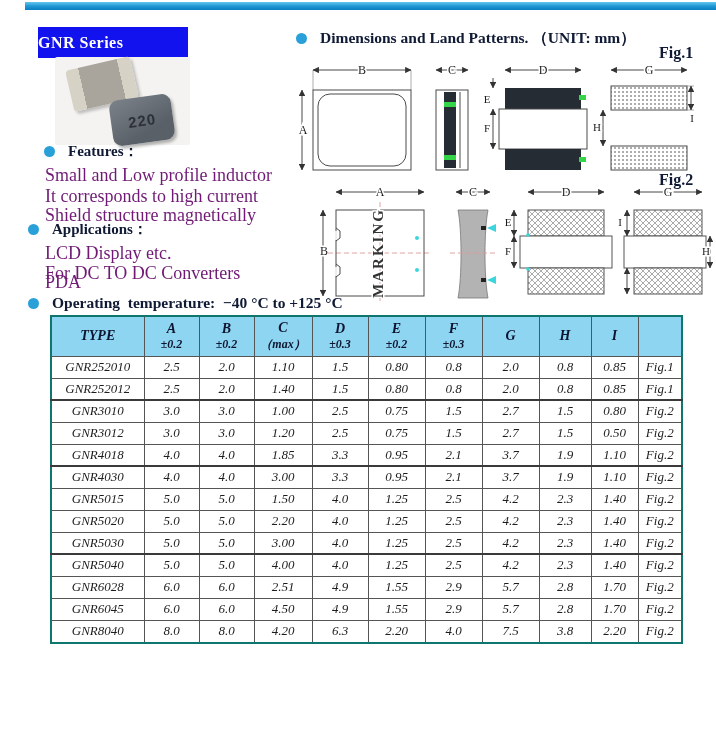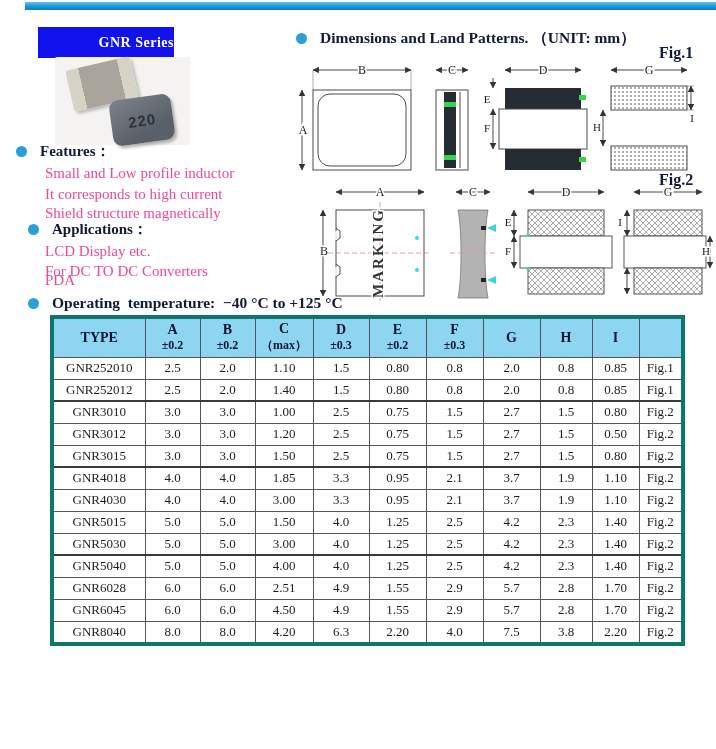--- a/index.html
+++ b/index.html
@@ -3,62 +3,62 @@
 <meta charset="utf-8">
 <style>
   * { margin:0; padding:0; box-sizing:border-box; }
   html,body { background:#fff; }
   body { width:716px; height:749px; font-family:"Liberation Serif", serif; color:#222; }
   .page { position:relative; width:716px; height:749px; background:#fff; overflow:hidden; }
 
   .top-bar { position:absolute; left:25px; top:2px; width:691px; height:8px;
     background:linear-gradient(180deg,#62c6ee 0%,#1d95d2 55%,#0b7ec2 100%); }
 
-  .series-box { position:absolute; left:38px; top:27px; width:136px; height:31px;
-    background:#1212ee; color:#fff; font-weight:bold; font-size:14px;
-    display:flex; align-items:center; justify-content:flex-end; letter-spacing:.5px; }
+  .series-box { position:absolute; left:38px; top:27px; width:150px; height:31px;
+    background:#1212ee; color:#fff; font-weight:bold; font-size:16px;
+    display:flex; align-items:center; justify-content:flex-start; letter-spacing:.5px; }
 
   .photo { position:absolute; left:55px; top:57px; width:135px; height:88px; background:#f4f3f1; border-radius:2px; }
   .ind1 { position:absolute; left:14px; top:6px; width:66px; height:42px; transform:rotate(-13deg);
     border-radius:4px; box-shadow:2px 3px 3px rgba(0,0,0,.22);
     background:linear-gradient(90deg,#d6d2c6 0 20%,#a9a59d 20% 80%,#d6d2c6 80%); }
   .ind2 { position:absolute; left:56px; top:40px; width:62px; height:46px; transform:rotate(-8deg);
     border-radius:9px; background:linear-gradient(155deg,#7b828a 0%,#596067 70%);
     box-shadow:2px 3px 3px rgba(0,0,0,.28);
     display:flex; align-items:center; justify-content:center; }
   .ind2 span { font-family:"Liberation Sans", sans-serif; font-weight:bold; font-size:15px;
     color:#2c3137; letter-spacing:1px; }
 
   .bullet { width:11px; height:11px; border-radius:50%; background:#2aa0d8; display:inline-block; flex:0 0 auto; }
   .head-line { position:absolute; display:flex; align-items:center; gap:13px;
     font-weight:bold; color:#101a35; font-size:15px; }
-  .sub-item { position:absolute; left:45px; font-size:15px; color:#ec4899; }
+  .sub-item { position:absolute; left:45px; font-size:18px; color:#701a75; }
 
   .dims-heading { left:296px; top:28px; font-size:15.5px; }
   .fig-label { position:absolute; left:659px; font-weight:bold; font-size:16px; color:#101a35; }
   .fig1-label { top:44px; } .fig2-label { top:171px; }
 
-  .features-head { left:16px; top:142px; }
+  .features-head { left:44px; top:142px; }
   .apps-head { left:28px; top:220px; }
   .optemp { left:28px; top:294px; font-size:15.5px; white-space:pre; }
 
   .figsvg { position:absolute; }
   #fig1-svg { left:297px; top:58px; }
   #fig2-svg { left:316px; top:178px; }
   svg .oln { fill:none; stroke:#4a4a4a; stroke-width:1; }
   svg .dim { stroke:#333; stroke-width:0.9; }
   svg .ext { stroke:#777; stroke-width:0.6; }
   svg .ctr { stroke:#dc9a9a; stroke-width:0.9; stroke-dasharray:5 3; }
   svg text { font-family:"Liberation Serif", serif; font-size:12px; fill:#1c1c1c;
     text-anchor:middle; paint-order:stroke; stroke:#fff; stroke-width:3px; }
   svg text.sm { font-size:11px; }
   svg text.marking { font-size:15px; font-weight:bold; letter-spacing:2px; fill:#333; }
 
   table.spec { position:absolute; left:50px; top:315px; width:631px;
-    border-collapse:collapse; table-layout:fixed; border:4px solid #0f766e; }
+    border-collapse:collapse; table-layout:fixed; border:2px solid #0f766e;font-style:italic; }
   table.spec th, table.spec td { border:1px solid #555; text-align:center; vertical-align:middle; }
   table.spec th { height:40px; background:#8ed5f1; color:#0e1530; font-size:14px; font-weight:bold; }
   table.spec th .hs { font-size:12px; }
   table.spec td { height:22px; font-size:13px; color:#1d1d1d; }
   table.spec tbody tr:nth-child(3) td, table.spec tbody tr:nth-child(6) td,
   table.spec tbody tr:nth-child(10) td, table.spec tbody tr:nth-child(14) td,
   table.spec tbody tr:nth-child(17) td { border-top:2px solid #3a3a3a; }
   table.spec tbody tr:last-child td { height:23px; }
 </style>
 </head>
@@ -325,33 +325,20 @@
         <td>1.20</td>
         <td>2.5</td>
         <td>0.75</td>
         <td>1.5</td>
         <td>2.7</td>
         <td>1.5</td>
         <td>0.50</td>
         <td>Fig.2</td>
       </tr>
         <tr>
-        <td>GNR3015</td>
-        <td>3.0</td>
-        <td>3.0</td>
-        <td>1.50</td>
-        <td>2.5</td>
-        <td>0.75</td>
-        <td>1.5</td>
-        <td>2.7</td>
-        <td>1.5</td>
-        <td>0.80</td>
-        <td>Fig.2</td>
-      </tr>
-        <tr>
         <td>GNR4018</td>
         <td>4.0</td>
         <td>4.0</td>
         <td>1.85</td>
         <td>3.3</td>
         <td>0.95</td>
         <td>2.1</td>
         <td>3.7</td>
         <td>1.9</td>
         <td>1.10</td>
@@ -368,20 +355,33 @@
         <td>3.7</td>
         <td>1.9</td>
         <td>1.10</td>
         <td>Fig.2</td>
       </tr>
         <tr>
         <td>GNR5015</td>
         <td>5.0</td>
         <td>5.0</td>
         <td>1.50</td>
+        <td>4.0</td>
+        <td>1.25</td>
+        <td>2.5</td>
+        <td>4.2</td>
+        <td>2.3</td>
+        <td>1.40</td>
+        <td>Fig.2</td>
+      </tr>
+        <tr>
+        <td>GNR5020</td>
+        <td>5.0</td>
+        <td>5.0</td>
+        <td>2.20</td>
         <td>4.0</td>
         <td>1.25</td>
         <td>2.5</td>
         <td>4.2</td>
         <td>2.3</td>
         <td>1.40</td>
         <td>Fig.2</td>
       </tr>
         <tr>
         <td>GNR5030</td>

